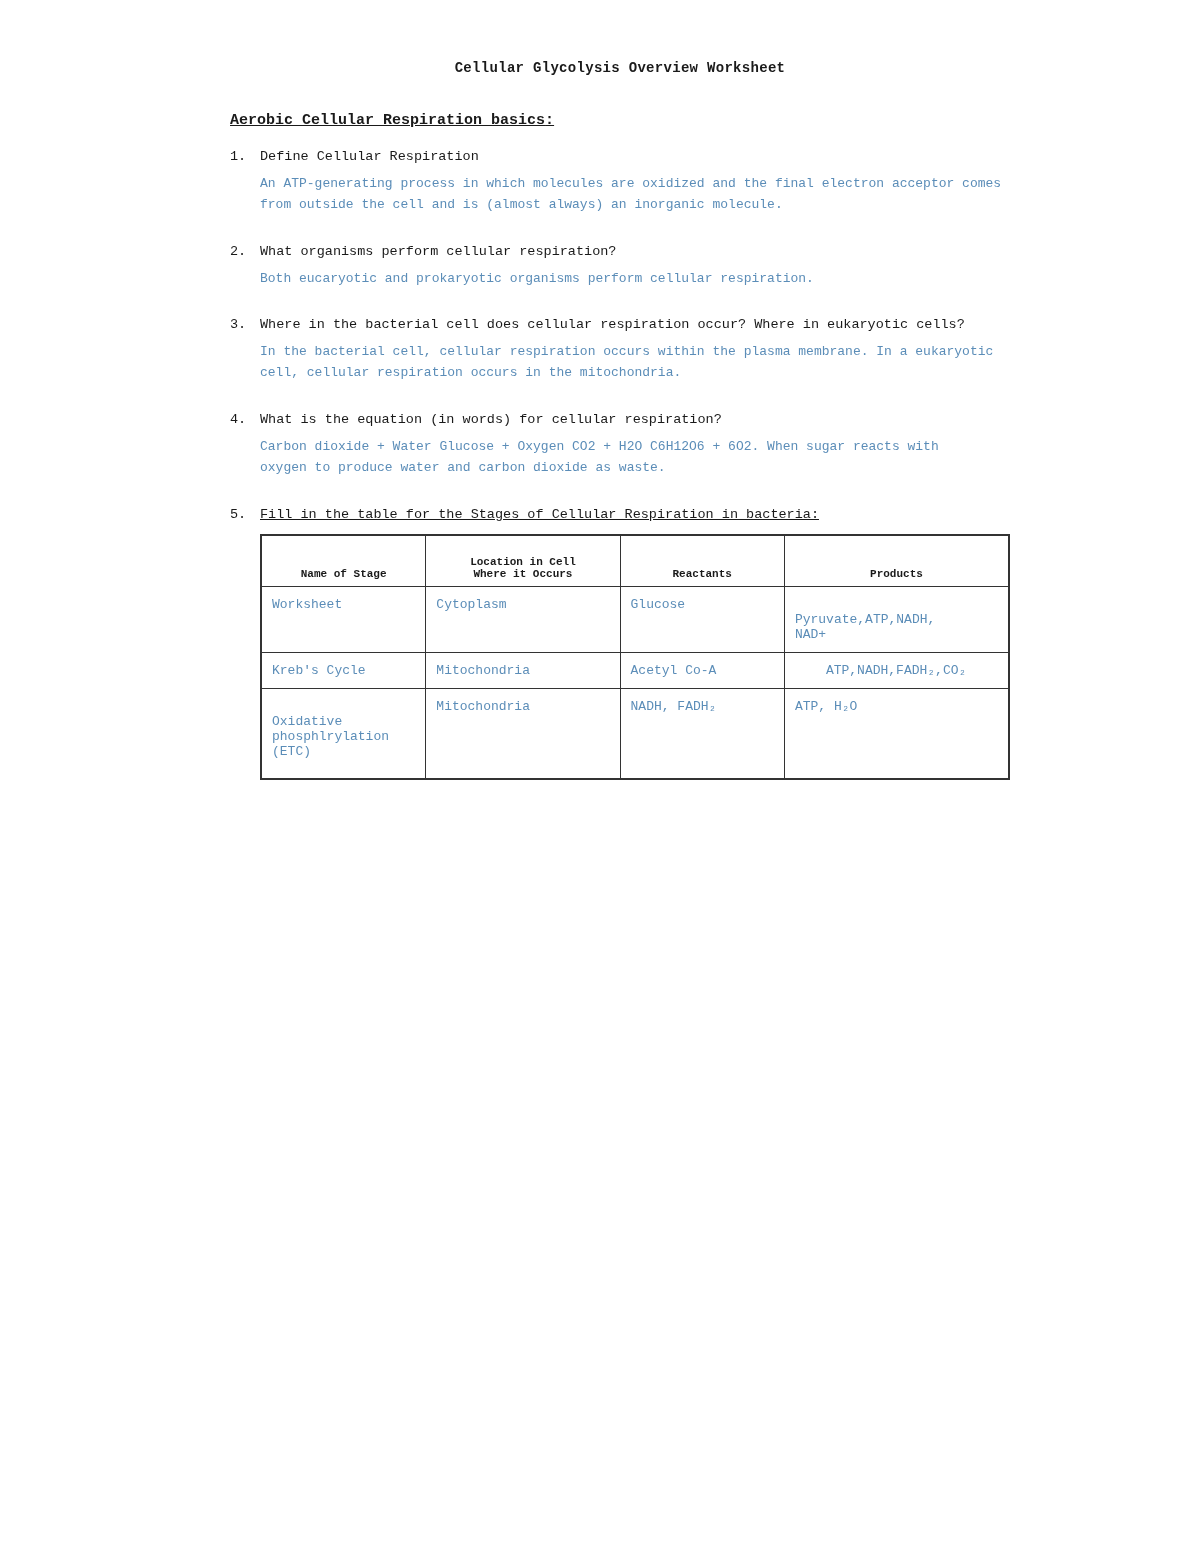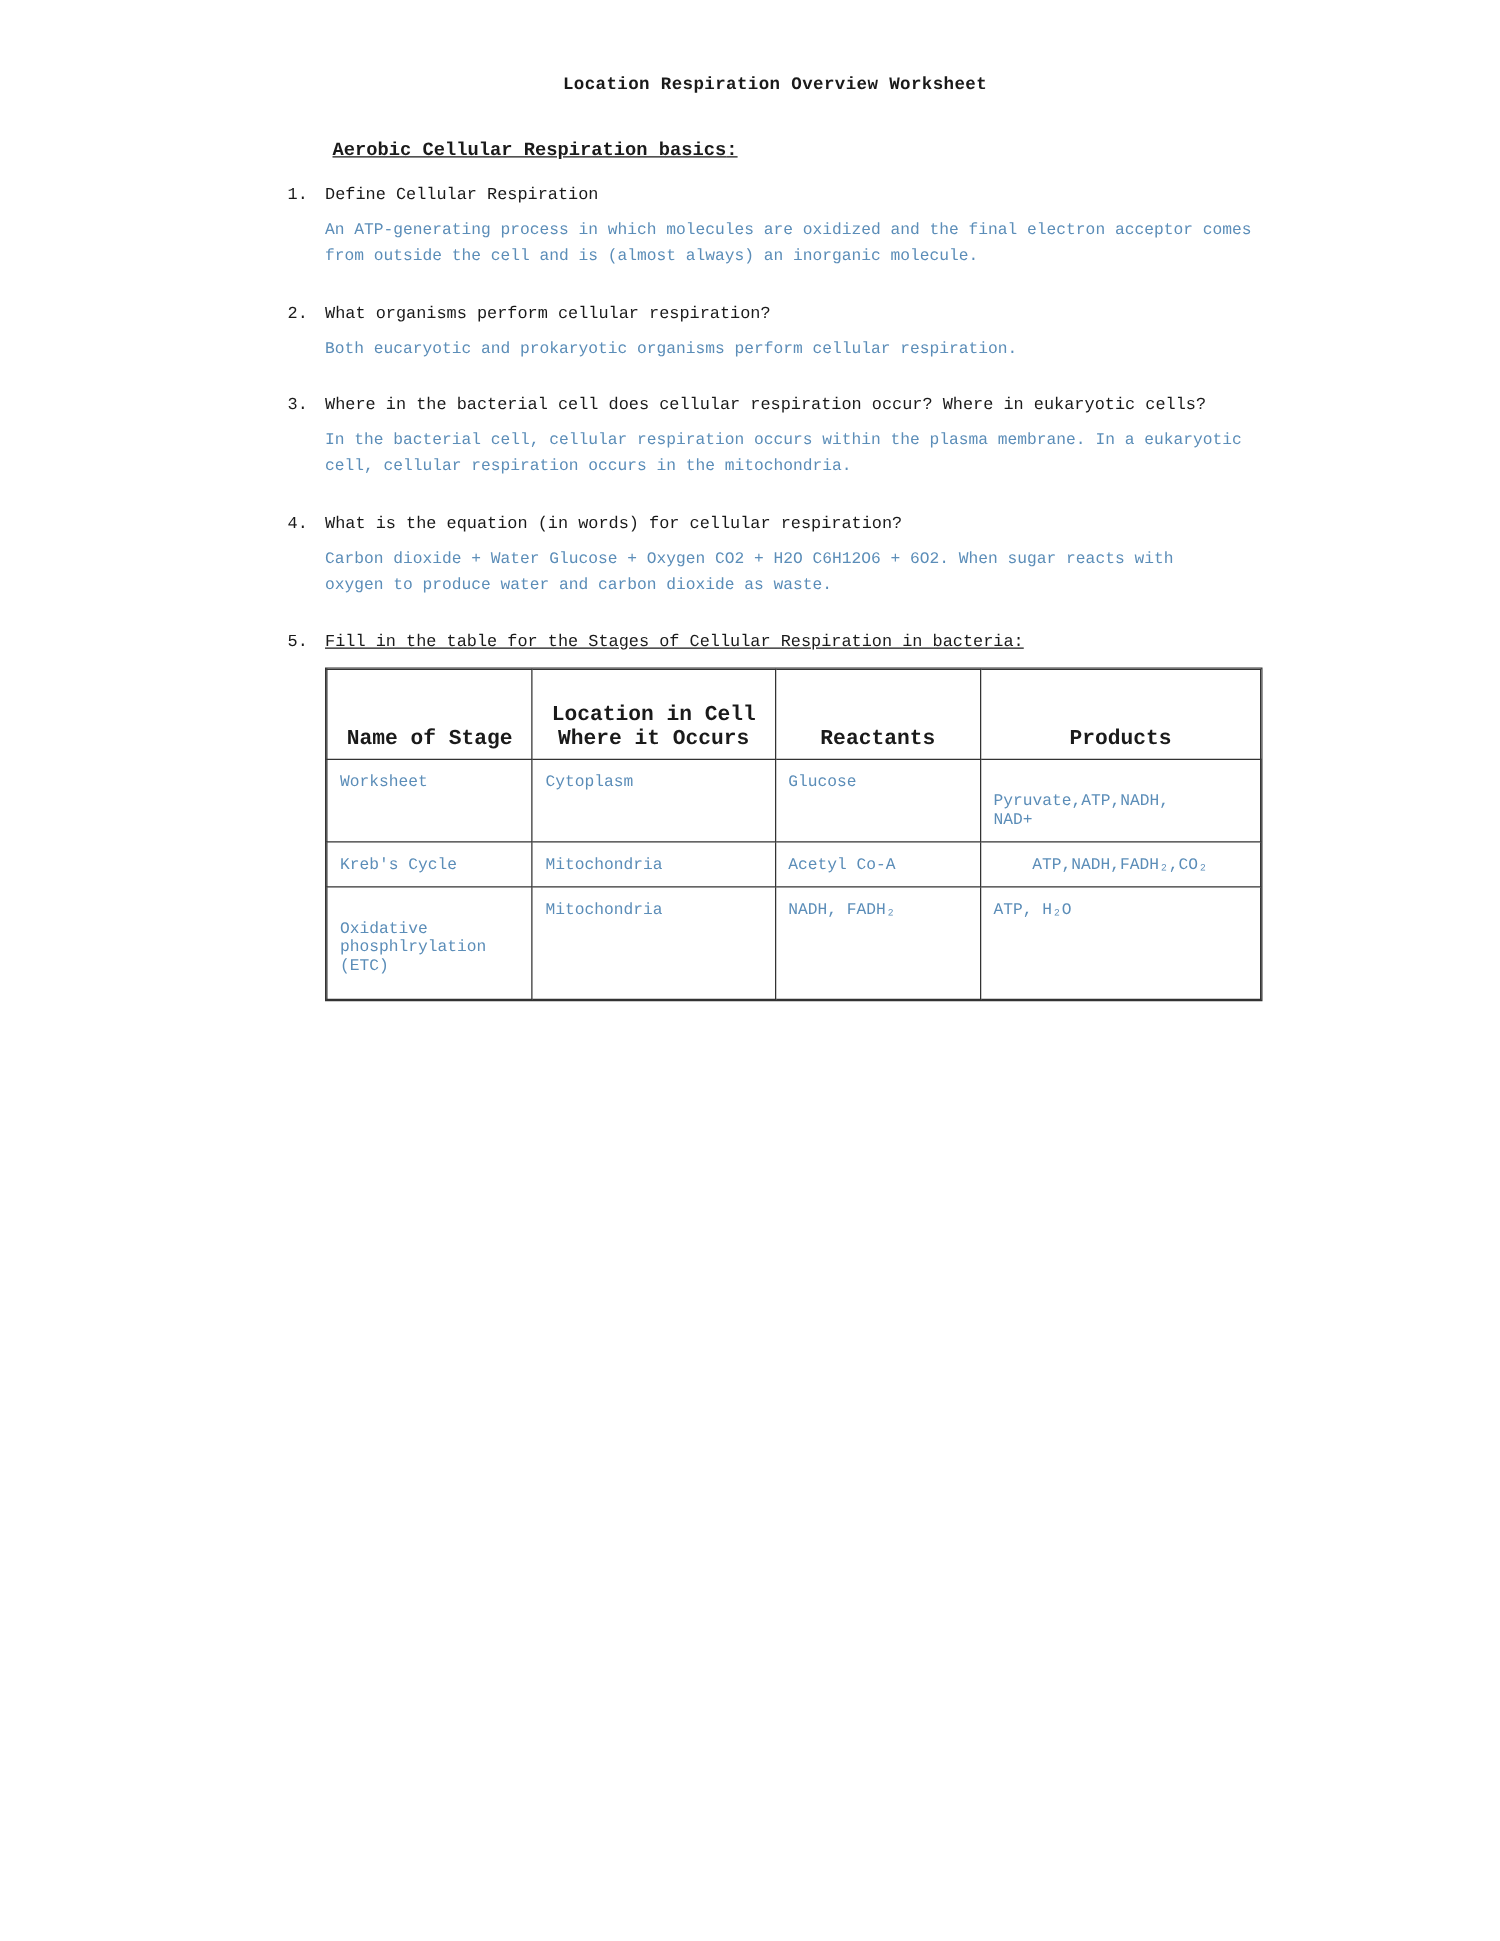--- a/index.html
+++ b/index.html
@@ -28,21 +28,20 @@
       font-weight: bold;
       font-size: 14px;
       margin-bottom: 36px;
       letter-spacing: 0.3px;
     }
 
     .section-heading {
       font-weight: bold;
       font-size: 15px;
       margin-bottom: 20px;
-      margin-left: 36px;
     }
 
     .section-heading span {
       text-decoration: underline;
     }
 
     .questions-list {
       list-style: none;
       padding: 0;
     }
@@ -94,21 +93,21 @@
       font-size: 13px;
     }
 
     table th {
       border: 1.5px solid #333;
       padding: 8px 10px;
       font-weight: bold;
       text-align: center;
       background: #fff;
       font-family: 'Courier New', Courier, monospace;
-      font-size: 17px;
+      font-size: 11px;
       vertical-align: middle;
     }
 
     table td {
       border: 1.5px solid #333;
       padding: 10px 10px;
       vertical-align: top;
       font-family: 'Courier New', Courier, monospace;
       font-size: 13px;
     }
@@ -141,21 +140,21 @@
       display: flex;
       align-items: flex-start;
       margin-bottom: 12px;
     }
   </style>
 </head>
 <body>
 
 <div class="page">
 
-  <div class="page-title">Location Respiration Overview Worksheet</div>
+  <div class="page-title">Cellular Glycolysis Overview Worksheet</div>
 
   <div class="section-heading">
     <span>Aerobic Cellular Respiration basics</span><span>:</span>
   </div>
 
   <ol class="questions-list">
 
     <li class="question-item">
       <div class="question-number-row">
         <span class="question-number">1.</span>

